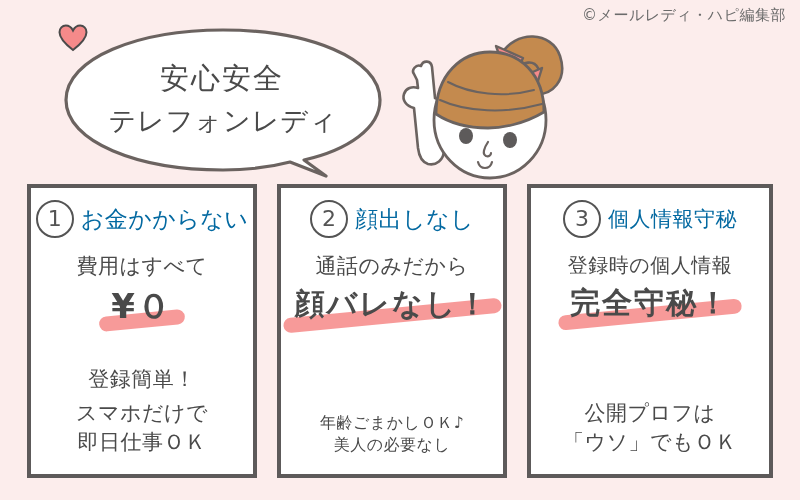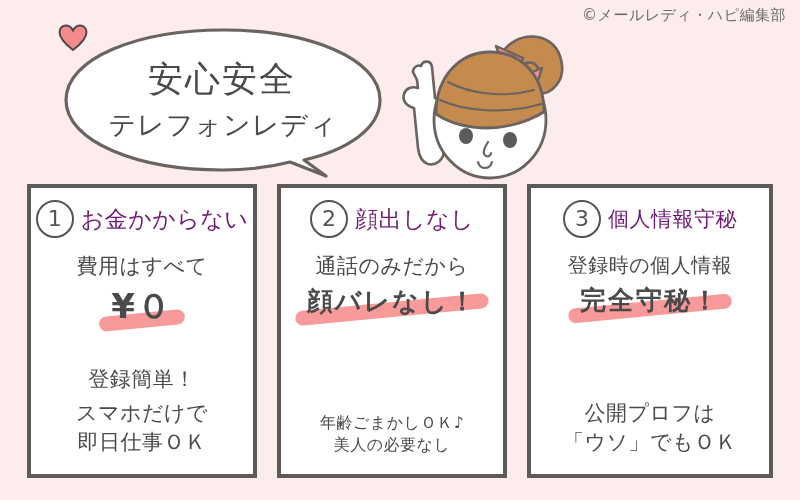--- a/index.html
+++ b/index.html
@@ -21,21 +21,21 @@
 
   
   .bubble-wrap{position:absolute;left:58px;top:24px;width:330px;height:160px;}
   .bubble-wrap svg{position:absolute;left:0;top:0;}
   .bubble-text{
     position:absolute;left:0;top:0;width:330px;height:150px;
     display:flex;flex-direction:column;align-items:center;justify-content:center;
     gap:4px;pointer-events:none;
   }
   .bubble-line{
-    font-size:35px;color:#4a4a4a;letter-spacing:2px;
+    font-size:29px;color:#4a4a4a;letter-spacing:2px;
     display:flex;align-items:center;white-space:nowrap;
   }
   .bubble-line.l2{font-size:27px;letter-spacing:1px;}
   .heart{display:inline-block;margin-left:2px;}
 
   
   .character{position:absolute;left:392px;top:8px;width:200px;height:180px;}
 
   
   .cards{position:absolute;left:0;top:184px;width:800px;height:300px;}
@@ -54,34 +54,34 @@
   .card-head{
     display:flex;align-items:center;justify-content:center;
     gap:7px;white-space:nowrap;margin-bottom:14px;
   }
   .num-circle{
     width:34px;height:34px;border:2.4px solid #545454;border-radius:50%;
     display:flex;align-items:center;justify-content:center;
     font-size:22px;line-height:1;color:#545454;
     flex:0 0 auto;
   }
-  .head-label{font-size:23px;color:#701a75;letter-spacing:.5px;}
+  .head-label{font-size:23px;color:#0369a1;letter-spacing:.5px;}
   .card.c3 .head-label{font-size:21px;}
 
   .sub-line{font-size:21px;color:#4a4a4a;letter-spacing:.5px;white-space:nowrap;}
   .card.c3 .sub-line{font-size:20px;}
 
   
   .hl-wrap{position:relative;margin-top:4px;margin-bottom:6px;display:inline-block;}
   .hl-text{
     position:relative;z-index:2;
     font-size:34px;font-weight:bold;color:#4a4a4a;letter-spacing:2px;
     white-space:nowrap;
   }
-  .card.c2 .hl-text,.card.c3 .hl-text{font-size:26px;text-align:center;}
+  .card.c2 .hl-text,.card.c3 .hl-text{font-size:30px;text-align:center;}
   .hl-bar{
     position:absolute;z-index:1;left:-12px;right:-12px;
     height:15px;bottom:2px;
     background:#f58482;opacity:.82;
     border-radius:8px;
     transform:rotate(-5.5deg);
   }
 
   .tail-block{margin-top:auto;margin-bottom:18px;display:flex;
     flex-direction:column;align-items:center;gap:1px;}

